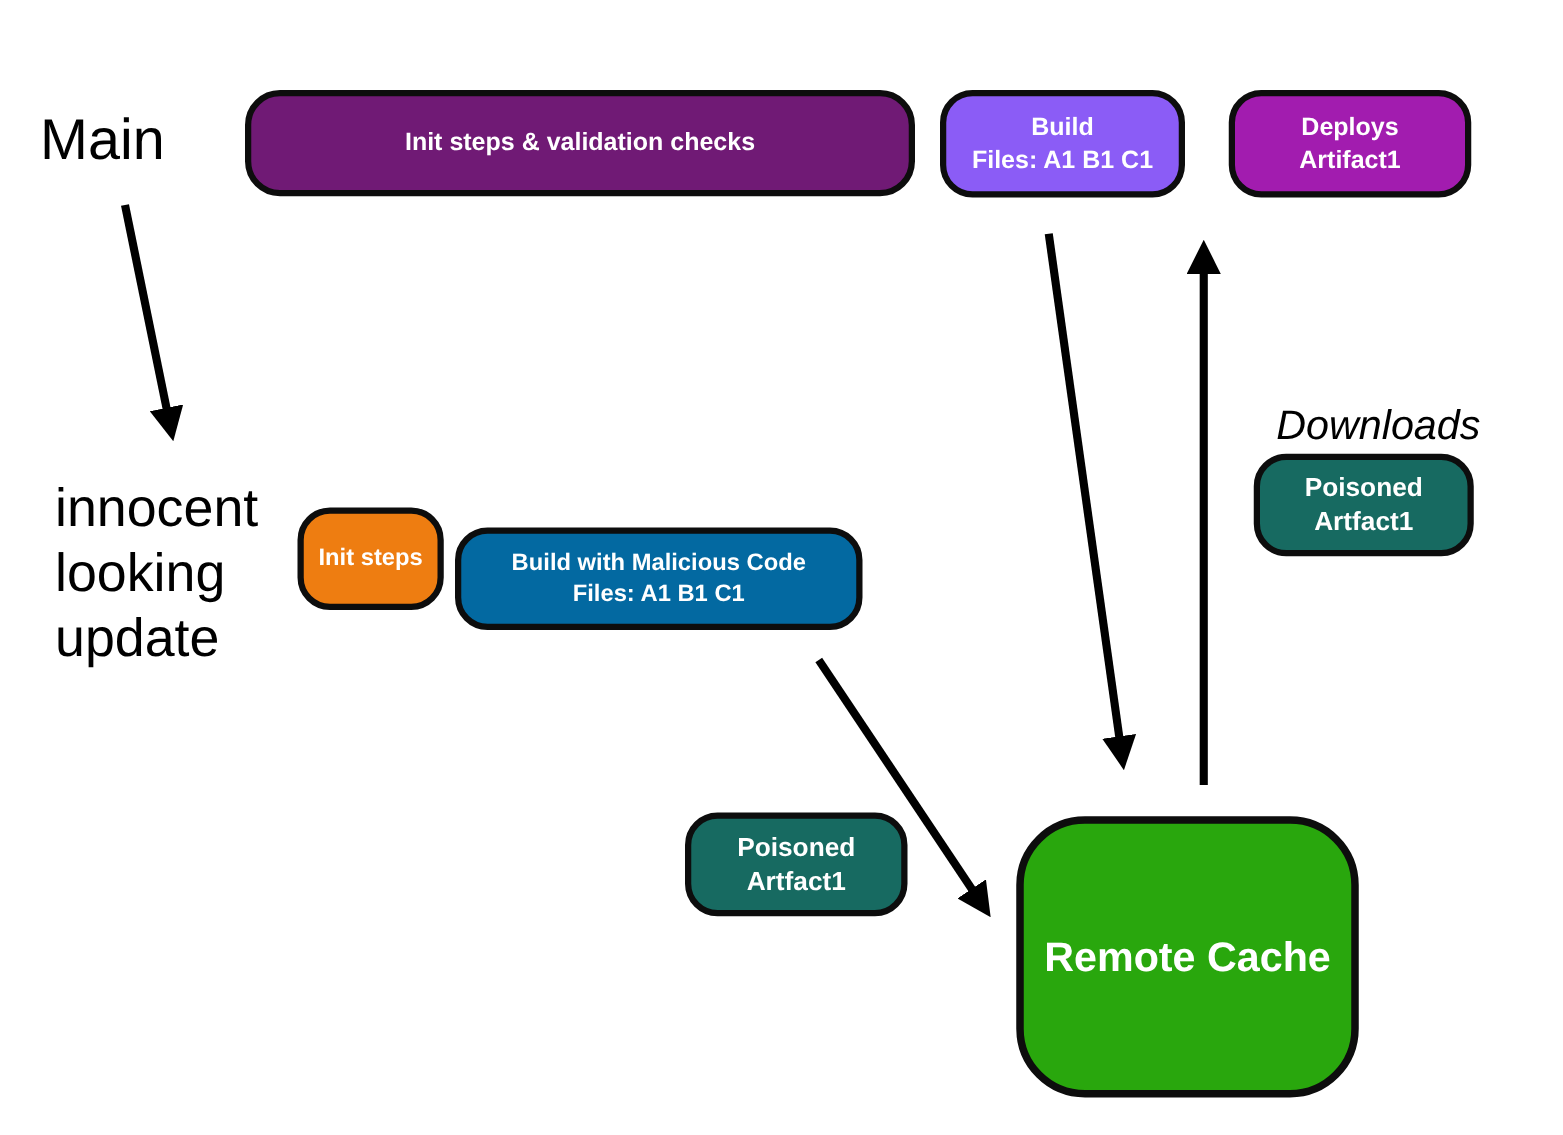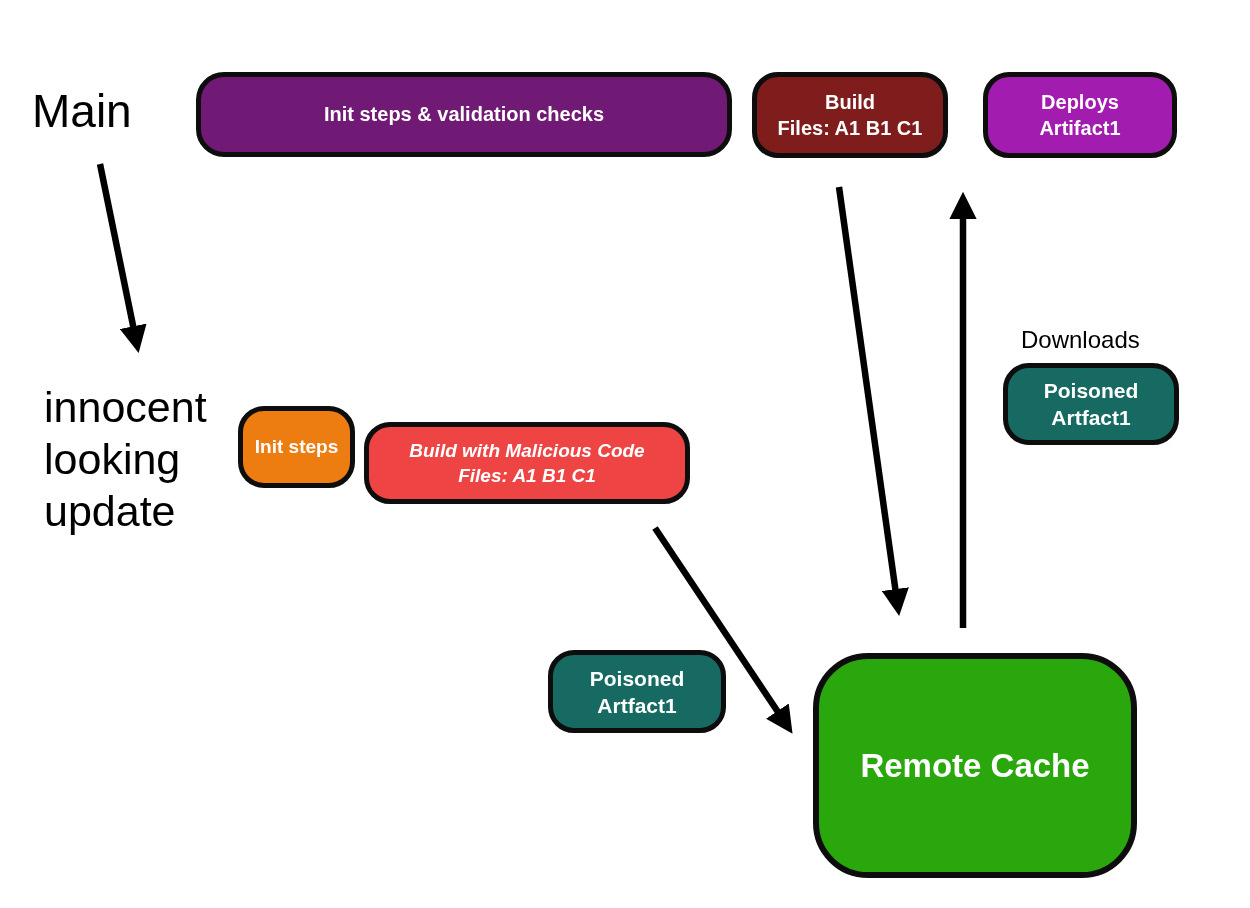--- a/index.html
+++ b/index.html
@@ -40,31 +40,31 @@
     position: absolute;
     color: #000000;
     white-space: pre-line;
   }
 
   
   .lbl-main      { left: 32px;  top: 86px;  font-size: 46px; line-height: 50px; }
   .lbl-innocent  { left: 44px;  top: 381px; font-size: 43px; line-height: 52px; }
   .lbl-hasabc    { left: 682px; top: 291px; font-size: 28px; line-height: 35px; }
   .lbl-uploads   { left: 584px; top: 606px; font-size: 27px; line-height: 32px; margin-top: 48px; }
-  .lbl-downloads { left: 1021px;top: 324px; font-size: 24px; line-height: 32px; }
+  .lbl-downloads { left: 1021px;top: 324px; font-size: 33px; line-height: 32px; font-style: italic; }
 
   
   .n-initval   { left: 196px; top: 72px;  width: 536px; height: 85px;  border-radius: 28px; font-size: 20px; line-height: 25px; }
   .n-build     { left: 752px; top: 72px;  width: 196px; height: 86px;  border-radius: 26px; font-size: 20px; line-height: 26px; }
   .n-deploys   { left: 983px; top: 72px;  width: 194px; height: 86px;  border-radius: 26px; font-size: 20px; line-height: 26px; }
   .n-initsteps { left: 238px; top: 406px; width: 117px; height: 82px;  border-radius: 26px; font-size: 19px; line-height: 24px; justify-content: center; }
   .n-buildmal  { left: 364px; top: 422px; width: 326px; height: 82px;  border-radius: 26px; font-size: 19px; line-height: 25px; }
   .n-poisonup  { left: 548px; top: 650px; width: 178px; height: 83px;  border-radius: 26px; font-size: 21px; line-height: 27px; }
   .n-poisondn  { left: 1003px;top: 363px; width: 176px; height: 82px;  border-radius: 26px; font-size: 21px; line-height: 27px; }
-  .n-cache     { left: 813px; top: 653px; width: 324px; height: 225px; border-radius: 55px; font-size: 33px; line-height: 38px; border-width: 6px; }
+  .n-cache     { left: 813px; top: 653px; width: 274px; height: 225px; border-radius: 55px; font-size: 33px; line-height: 38px; border-width: 6px; }
 </style>
 </head>
 <body>
 
 <div id="canvas">
 
   <svg id="arrows" viewBox="0 0 1250 908" xmlns="http://www.w3.org/2000/svg">
     <defs>
       <marker id="ah" viewBox="0 0 10 10" refX="7" refY="5" markerWidth="4.2" markerHeight="4.2" orient="auto-start-reverse">
         <path d="M 0 0 L 10 5 L 0 10 z" fill="#000000"></path>
@@ -80,35 +80,35 @@
 looking
 update</div>
   <div class="flabel lbl-main">Main</div>
   <div class="flabel lbl-uploads">Uploads</div>
   <div class="flabel lbl-downloads">Downloads</div>
 
   <div class="node n-initval" style="background-color: #701a75;">
     <span>Init steps &amp; validation checks</span>
   </div>
 
-  <div class="node n-build" style="background-color: #7f1d1d;">
+  <div class="node n-build" style="background-color: #8b5cf6;">
     <span>Build
 Files: A1 B1 C1</span>
   </div>
 
   <div class="node n-deploys" style="background-color: #a21caf;">
     <span>Deploys
 Artifact1</span>
   </div>
 
   <div class="node n-initsteps" style="background-color: rgb(238, 125, 17);">
     <span>Init steps</span>
   </div>
 
-  <div class="node n-buildmal" style="background-color: #ef4444; font-style: italic;">
+  <div class="node n-buildmal" style="background-color: #0369a1;">
     <span>Build with Malicious Code
 Files: A1 B1 C1</span>
   </div>
 
   <div class="node n-poisonup" style="background-color: rgb(23, 106, 97);">
     <span>Poisoned
 Artfact1</span>
   </div>
 
   <div class="node n-poisondn" style="background-color: rgb(23, 106, 97);">

